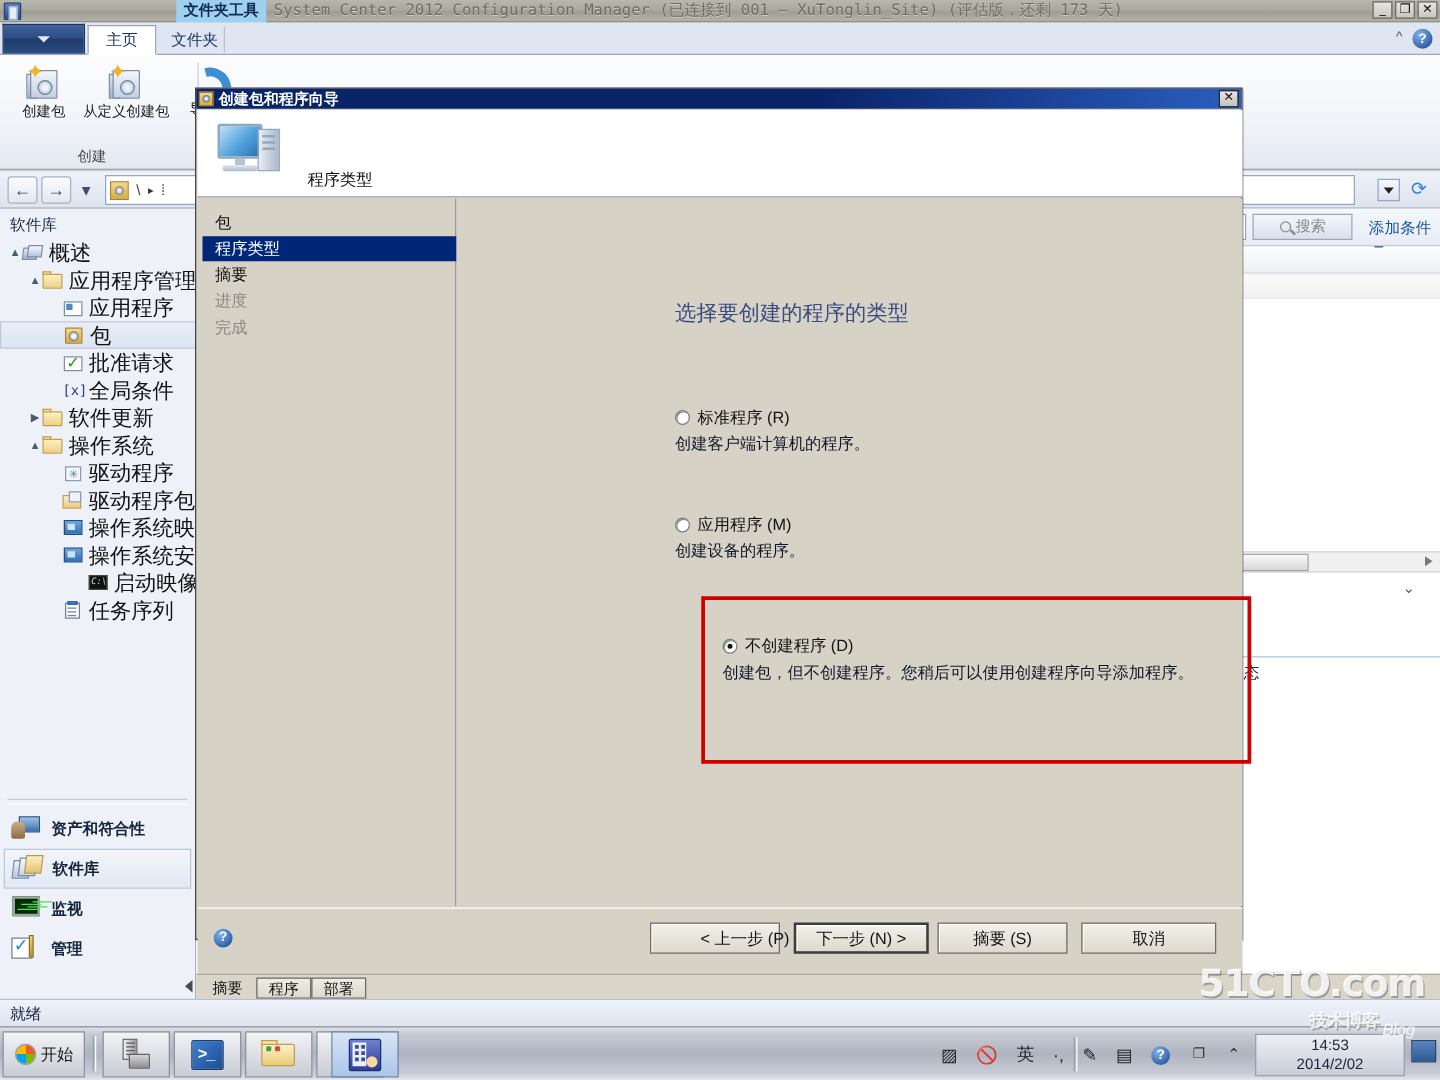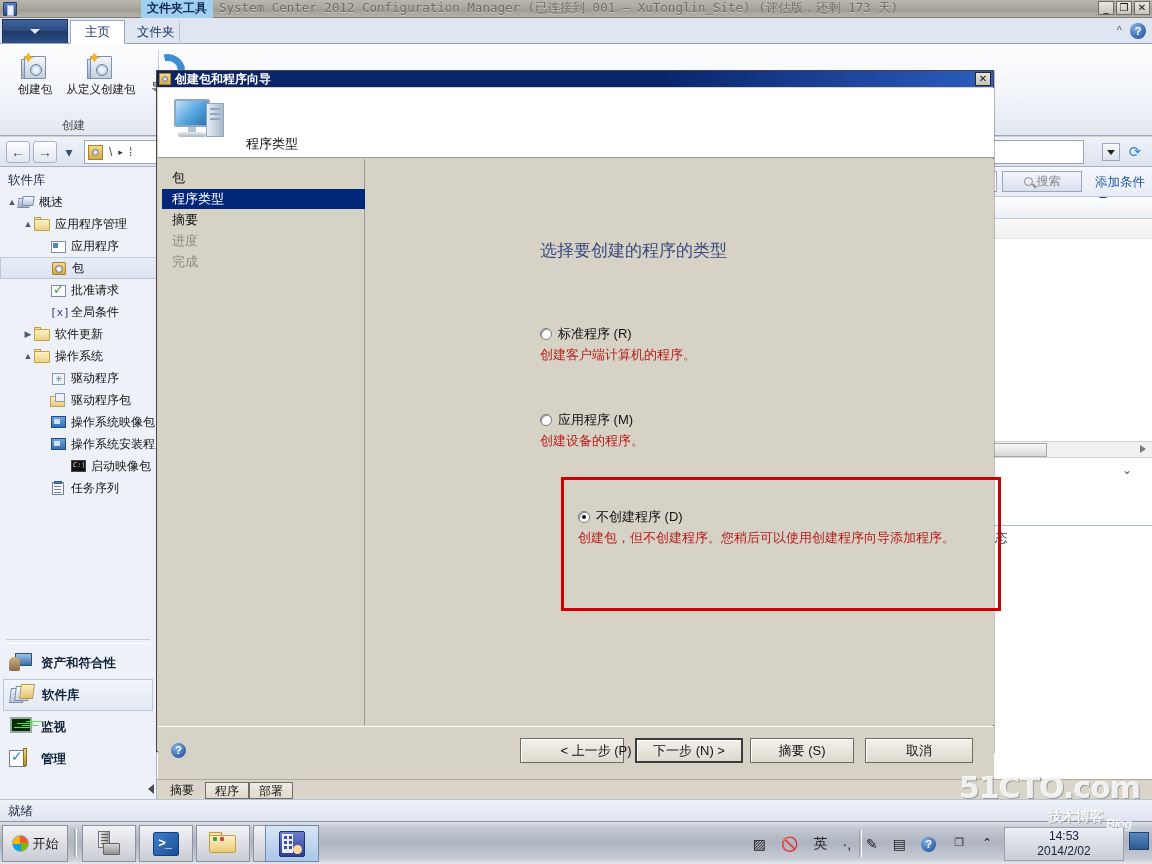--- a/index.html
+++ b/index.html
@@ -251,21 +251,21 @@
   .tico.g-osimg .m{ position:absolute;left:1px;top:1px;width:15px;height:12px;
     background:linear-gradient(to bottom,#6fa8dc,#2f6fb5);border:1px solid #1f4c86;}
   .tico.g-osimg .m:after{ content:"";position:absolute;left:2px;top:2px;width:6px;height:5px;background:#cfe2f7;}
   .tico.g-boot .m{ position:absolute;left:1px;top:1px;width:15px;height:12px;background:#111;border:1px solid #444;}
   .tico.g-boot .m:after{ content:"C:\\";position:absolute;left:1px;top:0px;color:#dedede;font-size:7px;
     font-family:"DejaVu Sans Mono",monospace;}
   .tico.g-task .s{ position:absolute;left:2px;top:1px;width:12px;height:13px;background:#fff;border:1px solid #6d80a0;}
   .tico.g-task .b{ position:absolute;left:4px;top:0px;width:8px;height:3px;background:#4f86c6;border:1px solid #2f5f94;}
   .tico.g-task .l{ position:absolute;left:4px;top:5px;width:7px;height:1px;background:#6d80a0;
     box-shadow:0 3px 0 #6d80a0,0 6px 0 #6d80a0;}
-  .tlabel{ font-size:12px; }
+  .tlabel{ font-size:17px; }
 
   
   #wsbar{ position:absolute; left:0; top:637px; width:156px; height:162px; background:#eef2f8; }
   #wsbar .grip{ position:absolute; left:6px; top:2px; width:144px; height:5px;
     border-top:1px solid #c3ccdb; border-bottom:1px solid #fff; }
   .wsitem{ position:absolute; left:3px; width:150px; height:32px; display:flex; align-items:center;
     font-size:12.5px; color:#14243c; font-weight:bold; padding-left:6px; }
   .wsitem.sel{ background:linear-gradient(to bottom,#f2f5fa,#e2e9f3); border:1px solid #bcc8da; }
   .wsico{ width:24px;height:22px;margin-right:8px;position:relative;flex:0 0 24px; }
   .wsico.asset .m{ position:absolute;left:6px;top:1px;width:17px;height:13px;
@@ -385,21 +385,21 @@
     position:absolute; left:209px; top:88px; width:628px; height:566px; background:#d6d2c6;
   }
   #wiz-h1{ position:absolute; left:174px; top:80px; font-size:17px; color:#3b4a80; white-space:nowrap;}
   .radiogrp{ position:absolute; font-size:13px; color:#111; }
   .rdo{ display:inline-block; width:12px; height:12px; border-radius:50%;
     background:#fff; border:1px solid #7b7b7b;
     box-shadow: inset 1px 1px 0 #8f8f8f, inset -1px -1px 0 #fff;
     vertical-align:-2px; margin-right:6px; position:relative; }
   .rdo.on:after{ content:""; position:absolute; left:3px; top:3px; width:4px;height:4px;
     border-radius:50%; background:#111; }
-  .rdo-desc{ margin-top:3px; margin-left:0px; font-size:13px; color:#b91c1c; }
+  .rdo-desc{ margin-top:3px; margin-left:0px; font-size:13px; color:#0f172a; }
 
   #redbox{
     position:absolute; left:195px; top:318px; width:440px; height:134px;
     border:3px solid #d00000;
   }
 
   #wiz-footer{
     position:absolute; left:1px; top:655px; width:836px; height:55px;
     background:#d6d2c6; border-top:1px solid #fff;
   }

